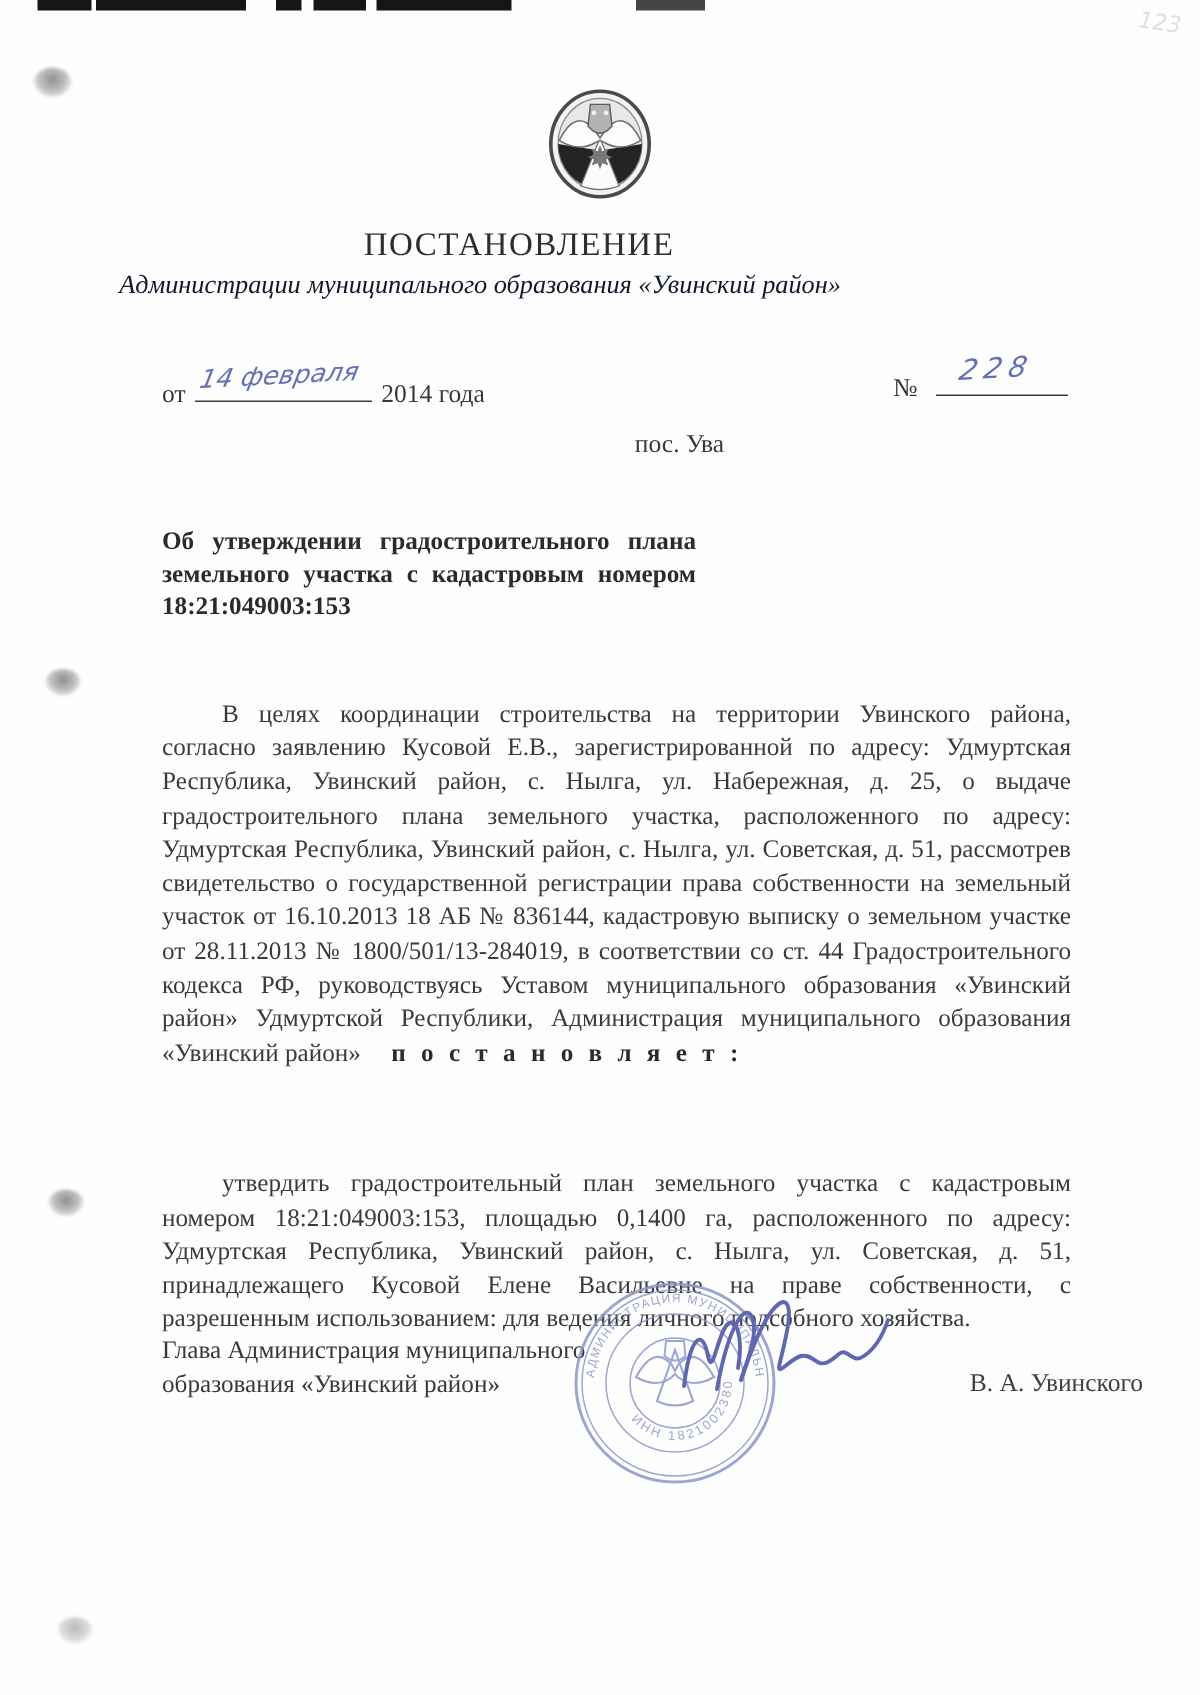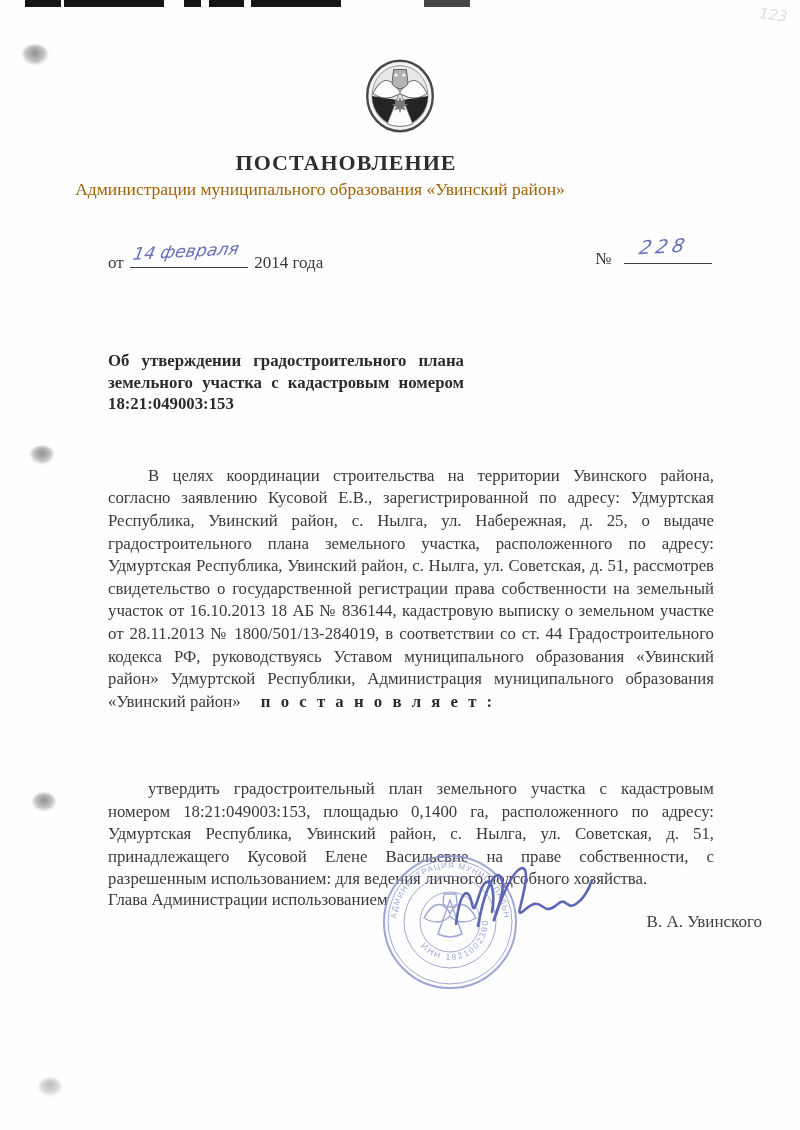--- a/index.html
+++ b/index.html
@@ -8,23 +8,23 @@
   
   .topline{position:absolute;top:0;height:7px;background:#161616;}
   .smudge{position:absolute;border-radius:50%;
           background:radial-gradient(ellipse at 50% 40%, #8f8f8f 0%, #c9c9c9 55%, rgba(255,255,255,0) 75%);
           filter:blur(1px);}
   .corner-mark{position:absolute;top:6px;right:12px;color:#e0dede;font-size:15px;
           font-style:italic;transform:rotate(8deg);font-family:"DejaVu Sans",sans-serif;}
   
   .emblem{position:absolute;left:360px;top:52px;}
   .title{position:absolute;left:0;top:150px;width:692px;text-align:center;
-         font-weight:bold;font-size:22px;letter-spacing:1px;color:#2e2e2e;}
+         font-weight:normal;font-size:22px;letter-spacing:1px;color:#2e2e2e;}
   .subtitle{position:absolute;left:0;top:179px;width:640px;text-align:center;
-         font-size:17.5px;color:#a16207;}
+         font-size:17.5px;color:#0f172a;font-style:italic;}
   
   .meta-row{position:absolute;left:108px;top:243px;width:604px;height:30px;font-size:17px;}
   .date-left{position:absolute;left:0;top:4px;}
   .u-line{display:inline-block;border-bottom:1.5px solid #3c3c3c;position:relative;}
   .date-line{width:118px;height:20px;margin:0 2px;}
   .num-line{width:88px;height:20px;margin-left:8px;}
   .hand{position:absolute;color:#6670b8;font-family:"DejaVu Sans",sans-serif;
         font-style:italic;transform:skewX(-14deg) rotate(-3deg);white-space:nowrap;}
   .hand-date{left:4px;top:-6px;font-size:17px;}
   .hand-num{left:16px;top:-8px;font-size:19px;letter-spacing:4px;}
@@ -89,28 +89,30 @@
       </span>
       <span>2014 года</span>
     </span>
     <span class="num-right">
       <span>№</span>
       <span class="u-line num-line">
         <span class="hand hand-num">228</span>
       </span>
     </span>
   </div>
+  <div class="place">пос. Ува</div>
 
   <div class="subject">Об  утверждении  градостроительного плана  земельного  участка  с кадастровым номером 18:21:049003:153</div>
 
   <p class="para p1"><span>В целях координации строительства на территории Увинского района, согласно заявлению Кусовой Е.В., зарегистрированной по адресу: Удмуртская Республика, Увинский район, с. Нылга, ул. Набережная, д. 25, о выдаче градостроительного плана земельного участка, расположенного по адресу: Удмуртская Республика, Увинский  район, с. Нылга, ул. Советская, д. 51, рассмотрев свидетельство о государственной регистрации права собственности на земельный участок от 16.10.2013 18 АБ № 836144, кадастровую выписку о земельном участке от 28.11.2013 № 1800/501/13-284019, в соответствии со ст. 44 Градостроительного кодекса РФ,  руководствуясь  Уставом муниципального образования «Увинский район» Удмуртской Республики, Администрация муниципального образования «Увинский район» </span><span class="resolve">п о с т а н о в л я е т :</span></p>
   <p class="para p2">утвердить градостроительный план земельного участка с кадастровым номером 18:21:049003:153, площадью 0,1400 га, расположенного по адресу: Удмуртская Республика, Увинский район, с. Нылга, ул. Советская, д. 51, принадлежащего Кусовой Елене Васильевне на праве собственности, с разрешенным использованием: для ведения личного подсобного хозяйства.</p>
 
   <div class="sig-pos">
-    <div>Глава Администрации использованием</div>
+    <div>Глава Администрация муниципального</div>
+    <div>образования «Увинский район»</div>
   </div>
   <div class="sig-name">В. А. Увинского</div>
 
   <div class="stamp">
     <svg width="164" height="140" viewBox="0 0 164 140" style="opacity:.85;">
       <g stroke="#8d96cd" fill="none">
         <circle cx="82" cy="70" r="66" stroke-width="2"></circle>
         <circle cx="82" cy="70" r="62" stroke-width="1"></circle>
         <circle cx="82" cy="70" r="46" stroke-width="1"></circle>
         <circle cx="82" cy="70" r="30" stroke-width="1"></circle>

